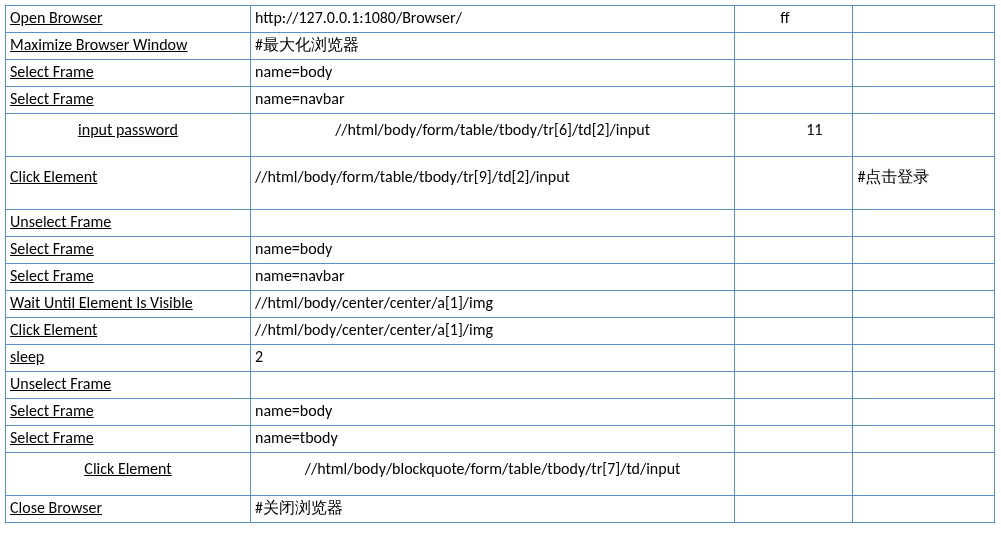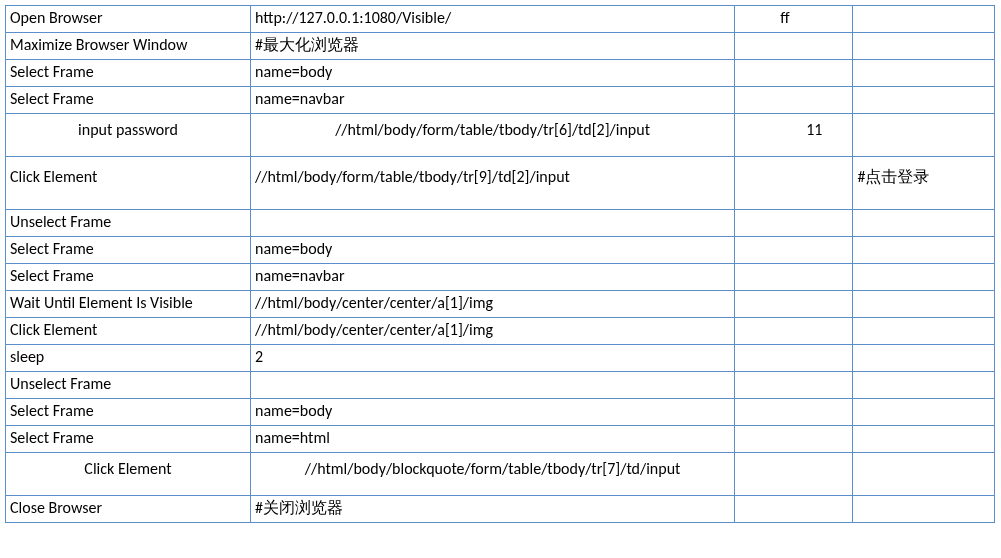--- a/index.html
+++ b/index.html
@@ -14,35 +14,35 @@
       width: 990px;
     }
     td {
       border: 1px solid #5b8fc9;
       padding: 2px 4px;
       vertical-align: top;
       color: #000000;
       height: 22px;
       line-height: 1.3;
     }
-    td.col0 { width: 262px; }
+    td.col0 { width: 262px; text-decoration: underline; }
     td.col1 { width: 490px; }
     td.col2 { width: 76px; padding-left: 45px; }
     td.col3 { width: 150px; }
     td.tall { height: 40px; padding-top: 10px; }
     td.med { height: 34px; padding-top: 6px; text-align: center; }
   </style>
 </head>
 <body>
 
 <table>
   <tbody id="tbody">
       <tr>
         <td class="col0">Open Browser</td>
-        <td class="col1">http://127.0.0.1:1080/Visible/</td>
+        <td class="col1">http://127.0.0.1:1080/Browser/</td>
         <td class="col2">ff</td>
         <td class="col3"></td>
       </tr>
       <tr>
         <td class="col0">Maximize Browser Window</td>
         <td class="col1">#最大化浏览器</td>
         <td class="col2"></td>
         <td class="col3"></td>
       </tr>
       <tr>
@@ -112,21 +112,21 @@
         <td class="col3"></td>
       </tr>
       <tr>
         <td class="col0">Select Frame</td>
         <td class="col1">name=body</td>
         <td class="col2"></td>
         <td class="col3"></td>
       </tr>
       <tr>
         <td class="col0">Select Frame</td>
-        <td class="col1">name=html</td>
+        <td class="col1">name=tbody</td>
         <td class="col2"></td>
         <td class="col3"></td>
       </tr>
       <tr>
         <td class="col0 med">Click Element</td>
         <td class="col1 med">//html/body/blockquote/form/table/tbody/tr[7]/td/input</td>
         <td class="col2 med"></td>
         <td class="col3 med"></td>
       </tr>
       <tr>

